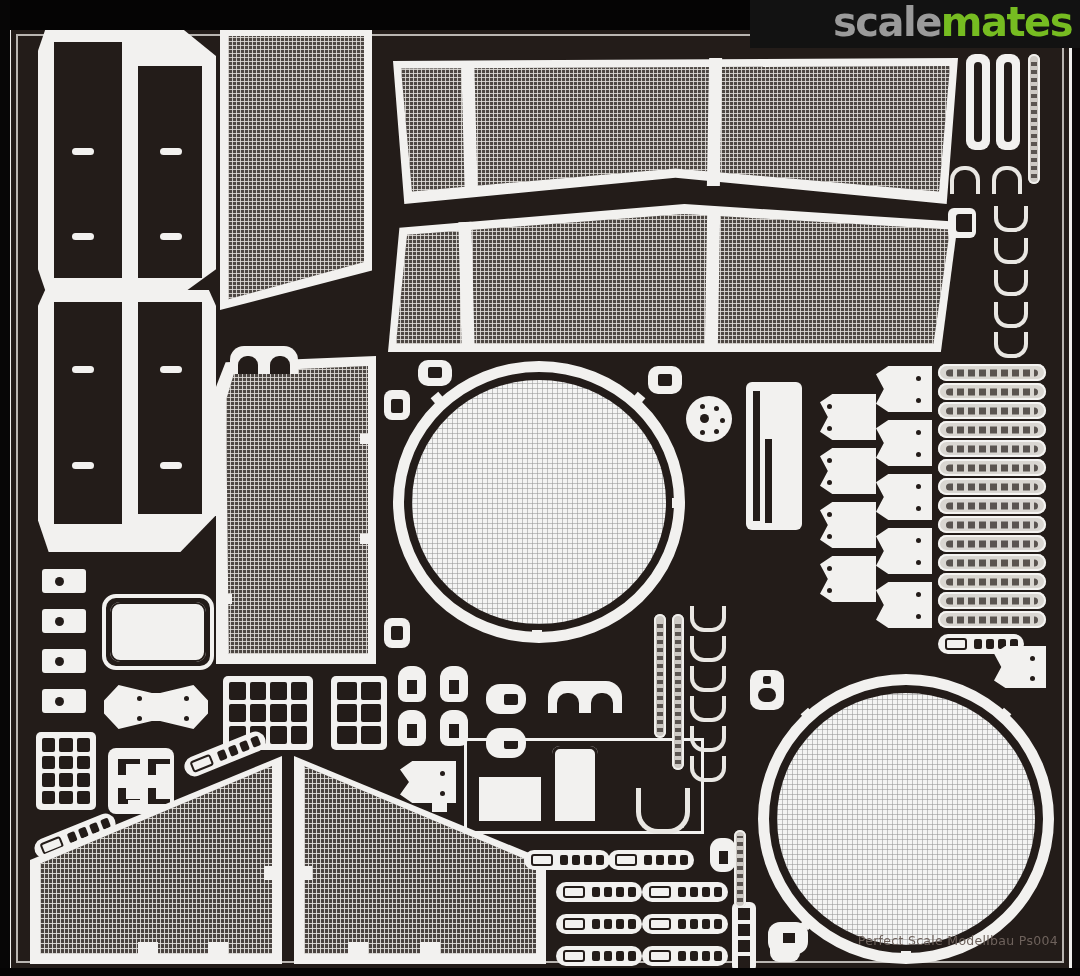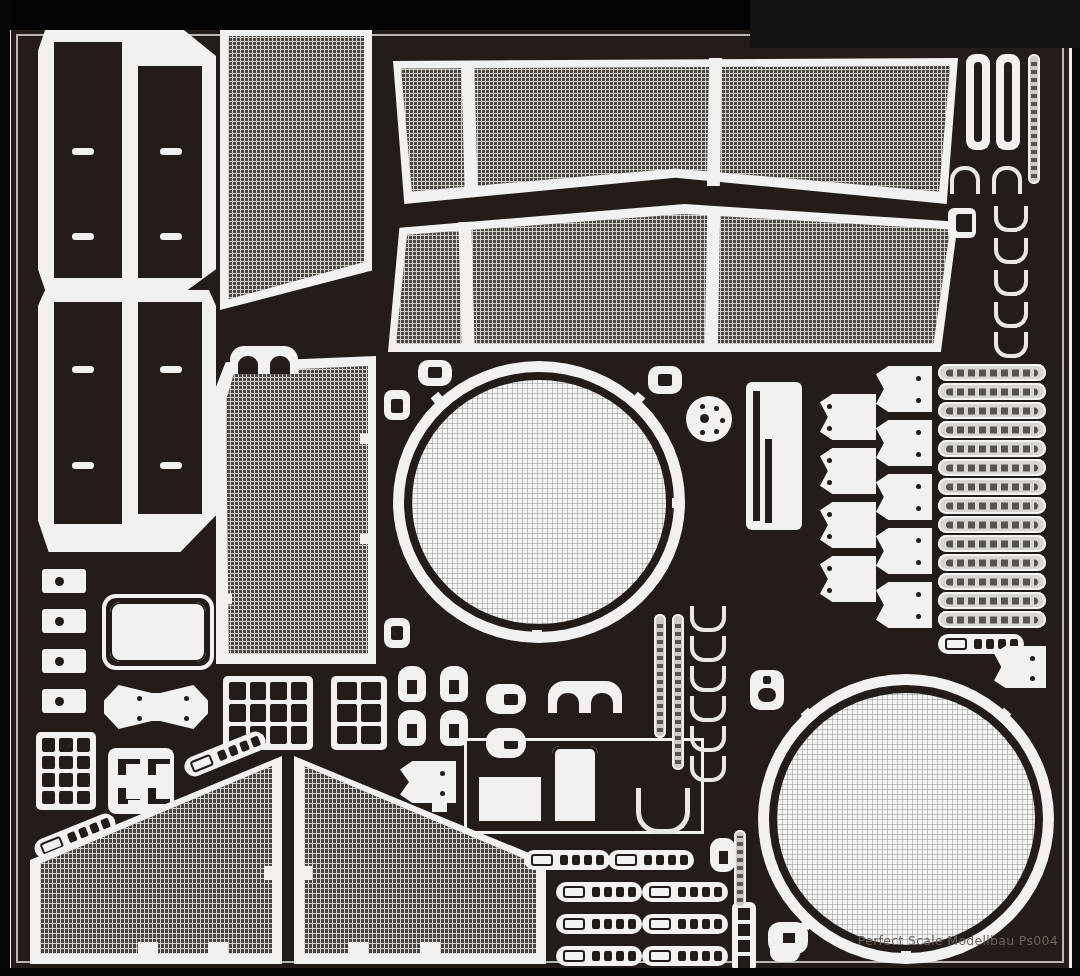--- a/index.html
+++ b/index.html
@@ -508,16 +508,19 @@
       </div>
     <div class="bead" style="left:726px;top:804px;height:78px;"></div>
 
   </div>
 
   <div id="topstrip"></div>
   <div id="leftstrip"></div>
   <div id="botstrip"></div>
 
   <div id="wmbg"></div>
+  <div id="wm">
+    <span class="a">scale</span><span class="b">mates</span>
+  </div>
 
   <div id="credit">Perfect Scale Modellbau Ps004</div>
 
 </div>
 
 </body></html>

